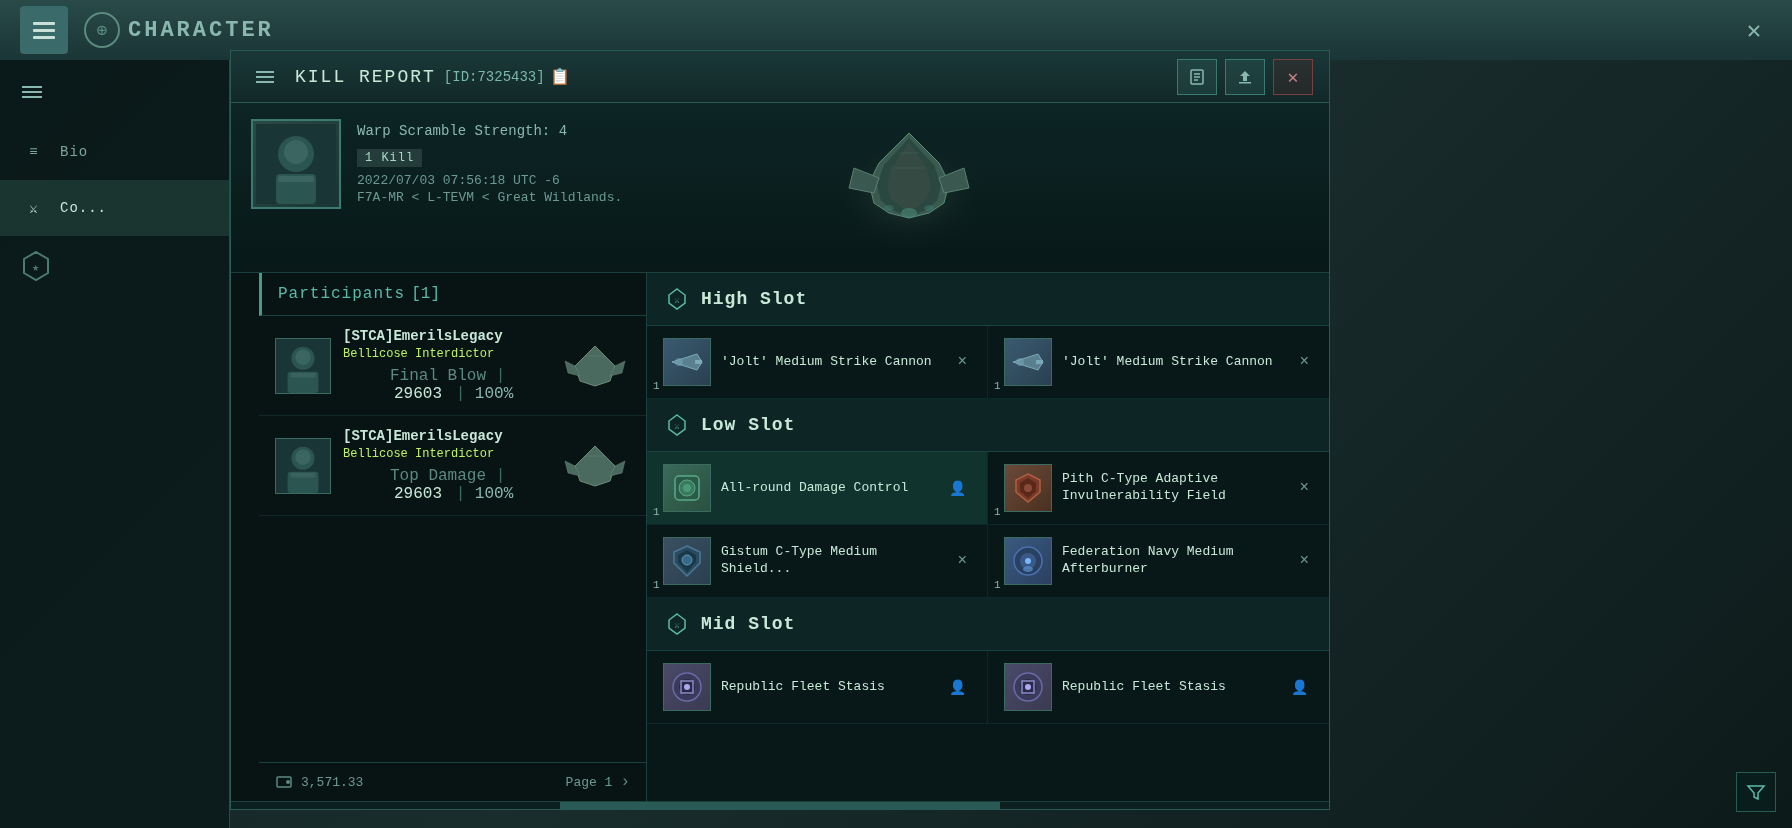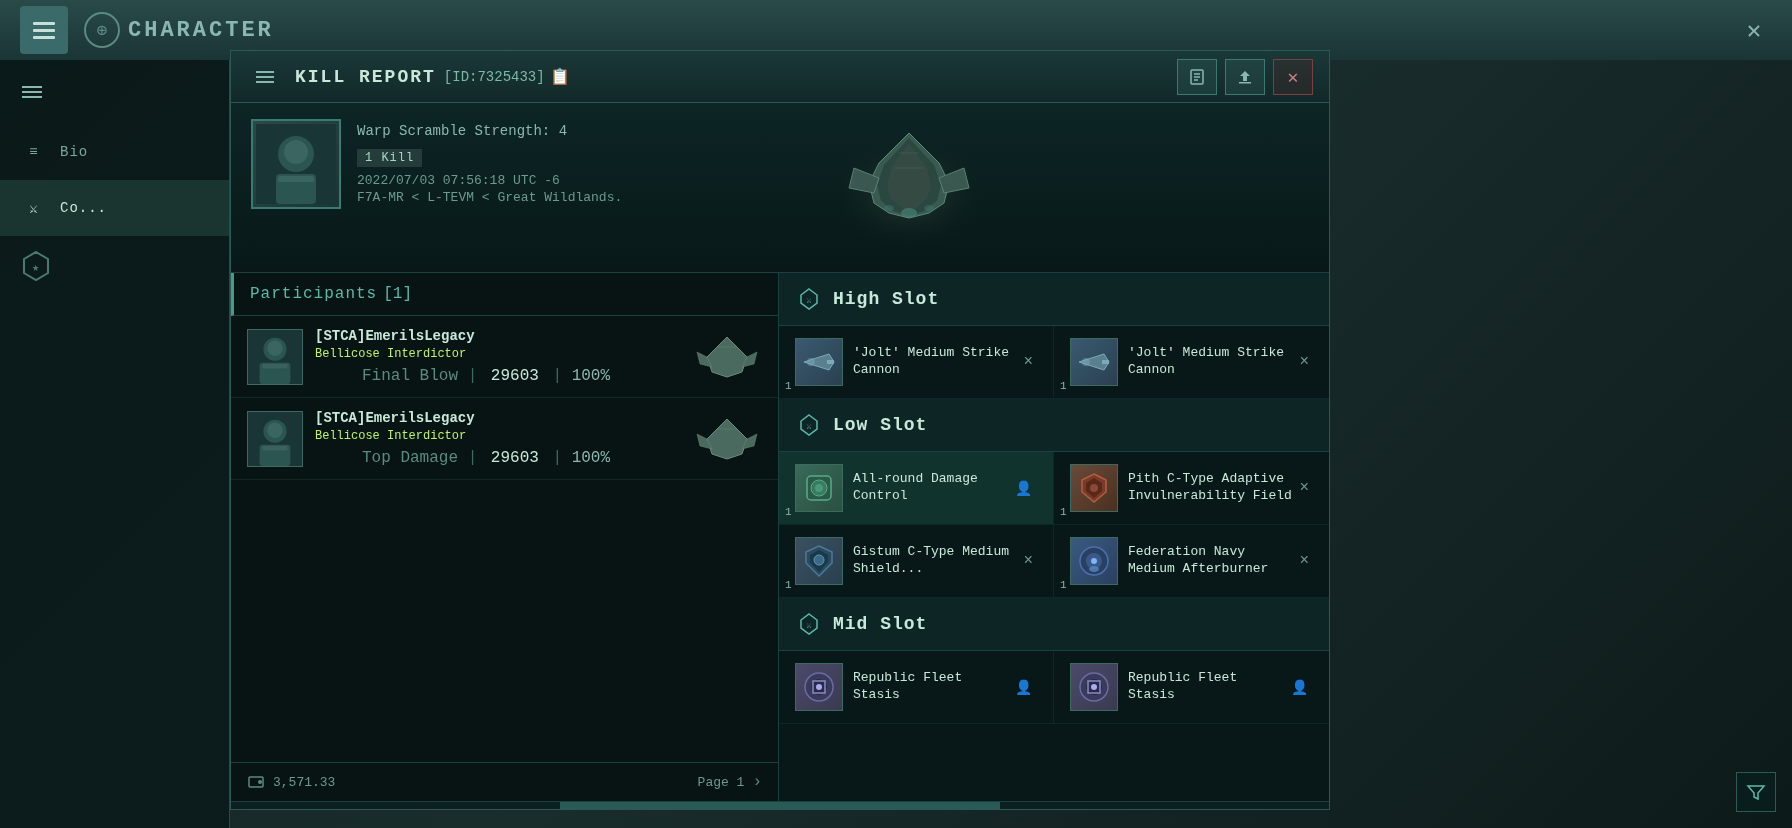--- a/index.html
+++ b/index.html
@@ -157,21 +157,21 @@
       width: 36px; height: 36px;
       display: flex; flex-direction: column; gap: 3px;
       align-items: center; justify-content: center;
       cursor: pointer; margin-right: 12px;
     }
     .modal-menu-btn span { display: block; width: 18px; height: 2px; background: #8ab8b0; }
 
     .modal-title {
       color: #c8e8d8;
       font-size: 18px;
-      font-weight: bold;
+      font-weight: normal;
       letter-spacing: 2px;
     }
     .modal-title-id {
       color: #7ab8a8;
       font-size: 14px;
       margin-left: 8px;
     }
 
     .modal-actions {
       margin-left: auto;
@@ -310,26 +310,27 @@
 
     
     .modal-content {
       display: flex;
       flex: 1;
       overflow: hidden;
     }
 
     
     .participants-panel {
-      width: 548px;
+      width: 416px;
       flex-shrink: 0;
       border-right: 1px solid #1a4040;
       display: flex;
       flex-direction: column;
       overflow: hidden;
+      padding-left: 28px;
     }
 
     .participants-header {
       display: flex;
       align-items: center;
       padding: 12px 16px;
       border-bottom: 1px solid #1a4040;
       border-left: 3px solid #4a9a88;
     }
     .participants-title {

